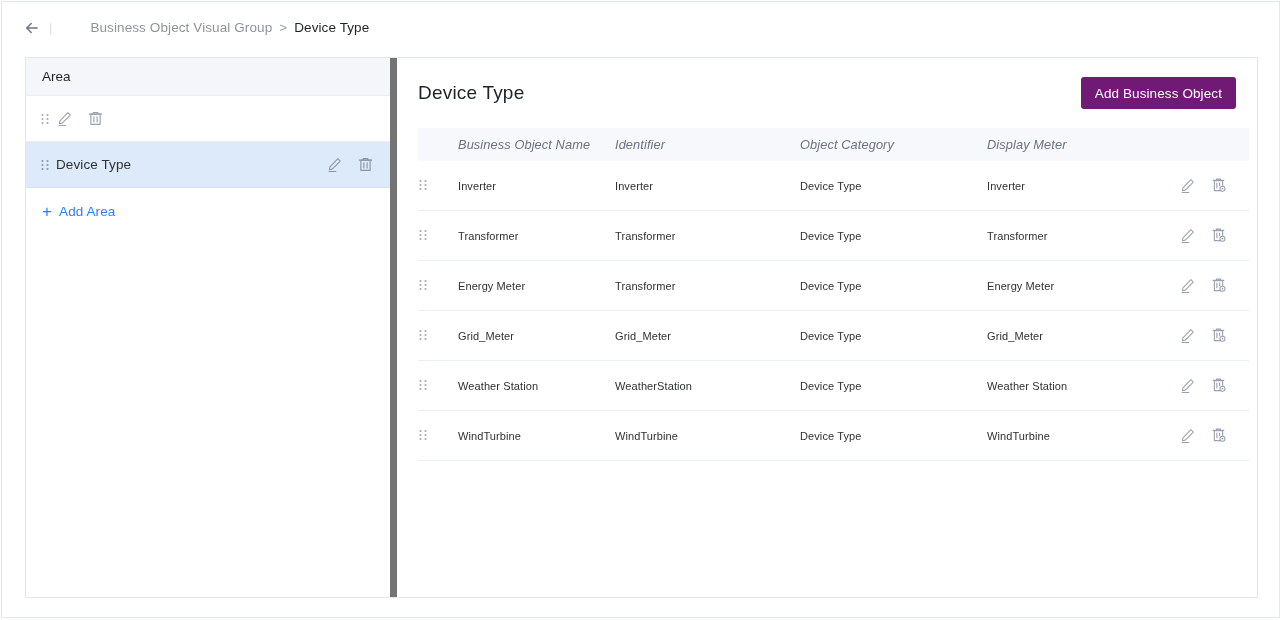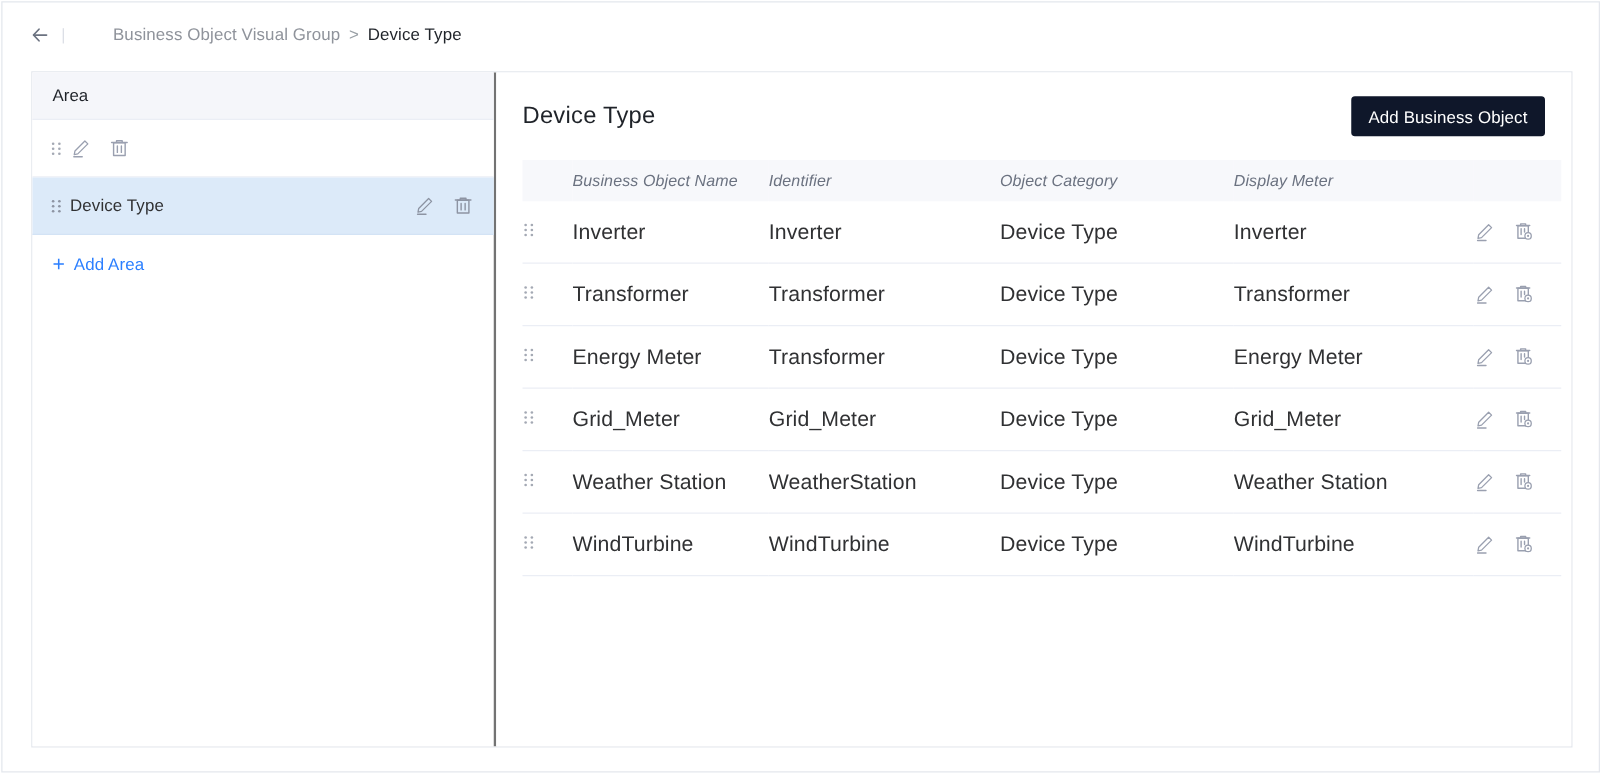--- a/index.html
+++ b/index.html
@@ -84,21 +84,21 @@
     border: 1px solid #e4e7ed;
     box-sizing: border-box;
     background: #ffffff;
     display: flex;
   }
 
   
   .sidebar {
     width: 371px;
     flex: 0 0 371px;
-    border-right: 2px solid #737373;
+    border-right: 7px solid #737373;
     box-sizing: border-box;
     background: #ffffff;
     display: flex;
     flex-direction: column;
   }
   .sidebar-header {
     height: 38px;
     background: #f5f6fa;
     display: flex;
     align-items: center;
@@ -181,21 +181,21 @@
     padding: 0 21px 0 21px;
     box-sizing: border-box;
   }
   .main-title {
     font-size: 19px;
     color: #1f2329;
     font-weight: 400;
     letter-spacing: 0.2px;
   }
   .primary-btn {
-    background: #0f172a;
+    background: #701a75;
     color: #ffffff;
     font-size: 13.5px;
     border: none;
     border-radius: 3px;
     padding: 0 14px;
     height: 32px;
     cursor: pointer;
     font-family: "Liberation Sans", sans-serif;
     letter-spacing: 0.1px;
     white-space: nowrap;
@@ -218,21 +218,21 @@
     font-size: 12.8px;
     color: #6b7280;
     text-align: left;
     letter-spacing: 0.1px;
     padding: 0;
     vertical-align: middle;
     font-style: italic;
   }
   table.bo-table tbody td {
     height: 49px;
-    font-size: 17px;
+    font-size: 11px;
     color: #303133;
     border-bottom: 1px solid #ebeef5;
     padding: 0;
     vertical-align: middle;
     letter-spacing: 0.1px;
     overflow: hidden;
     text-overflow: ellipsis;
     white-space: nowrap;
   }
   .col-handle { width: 40px; }

